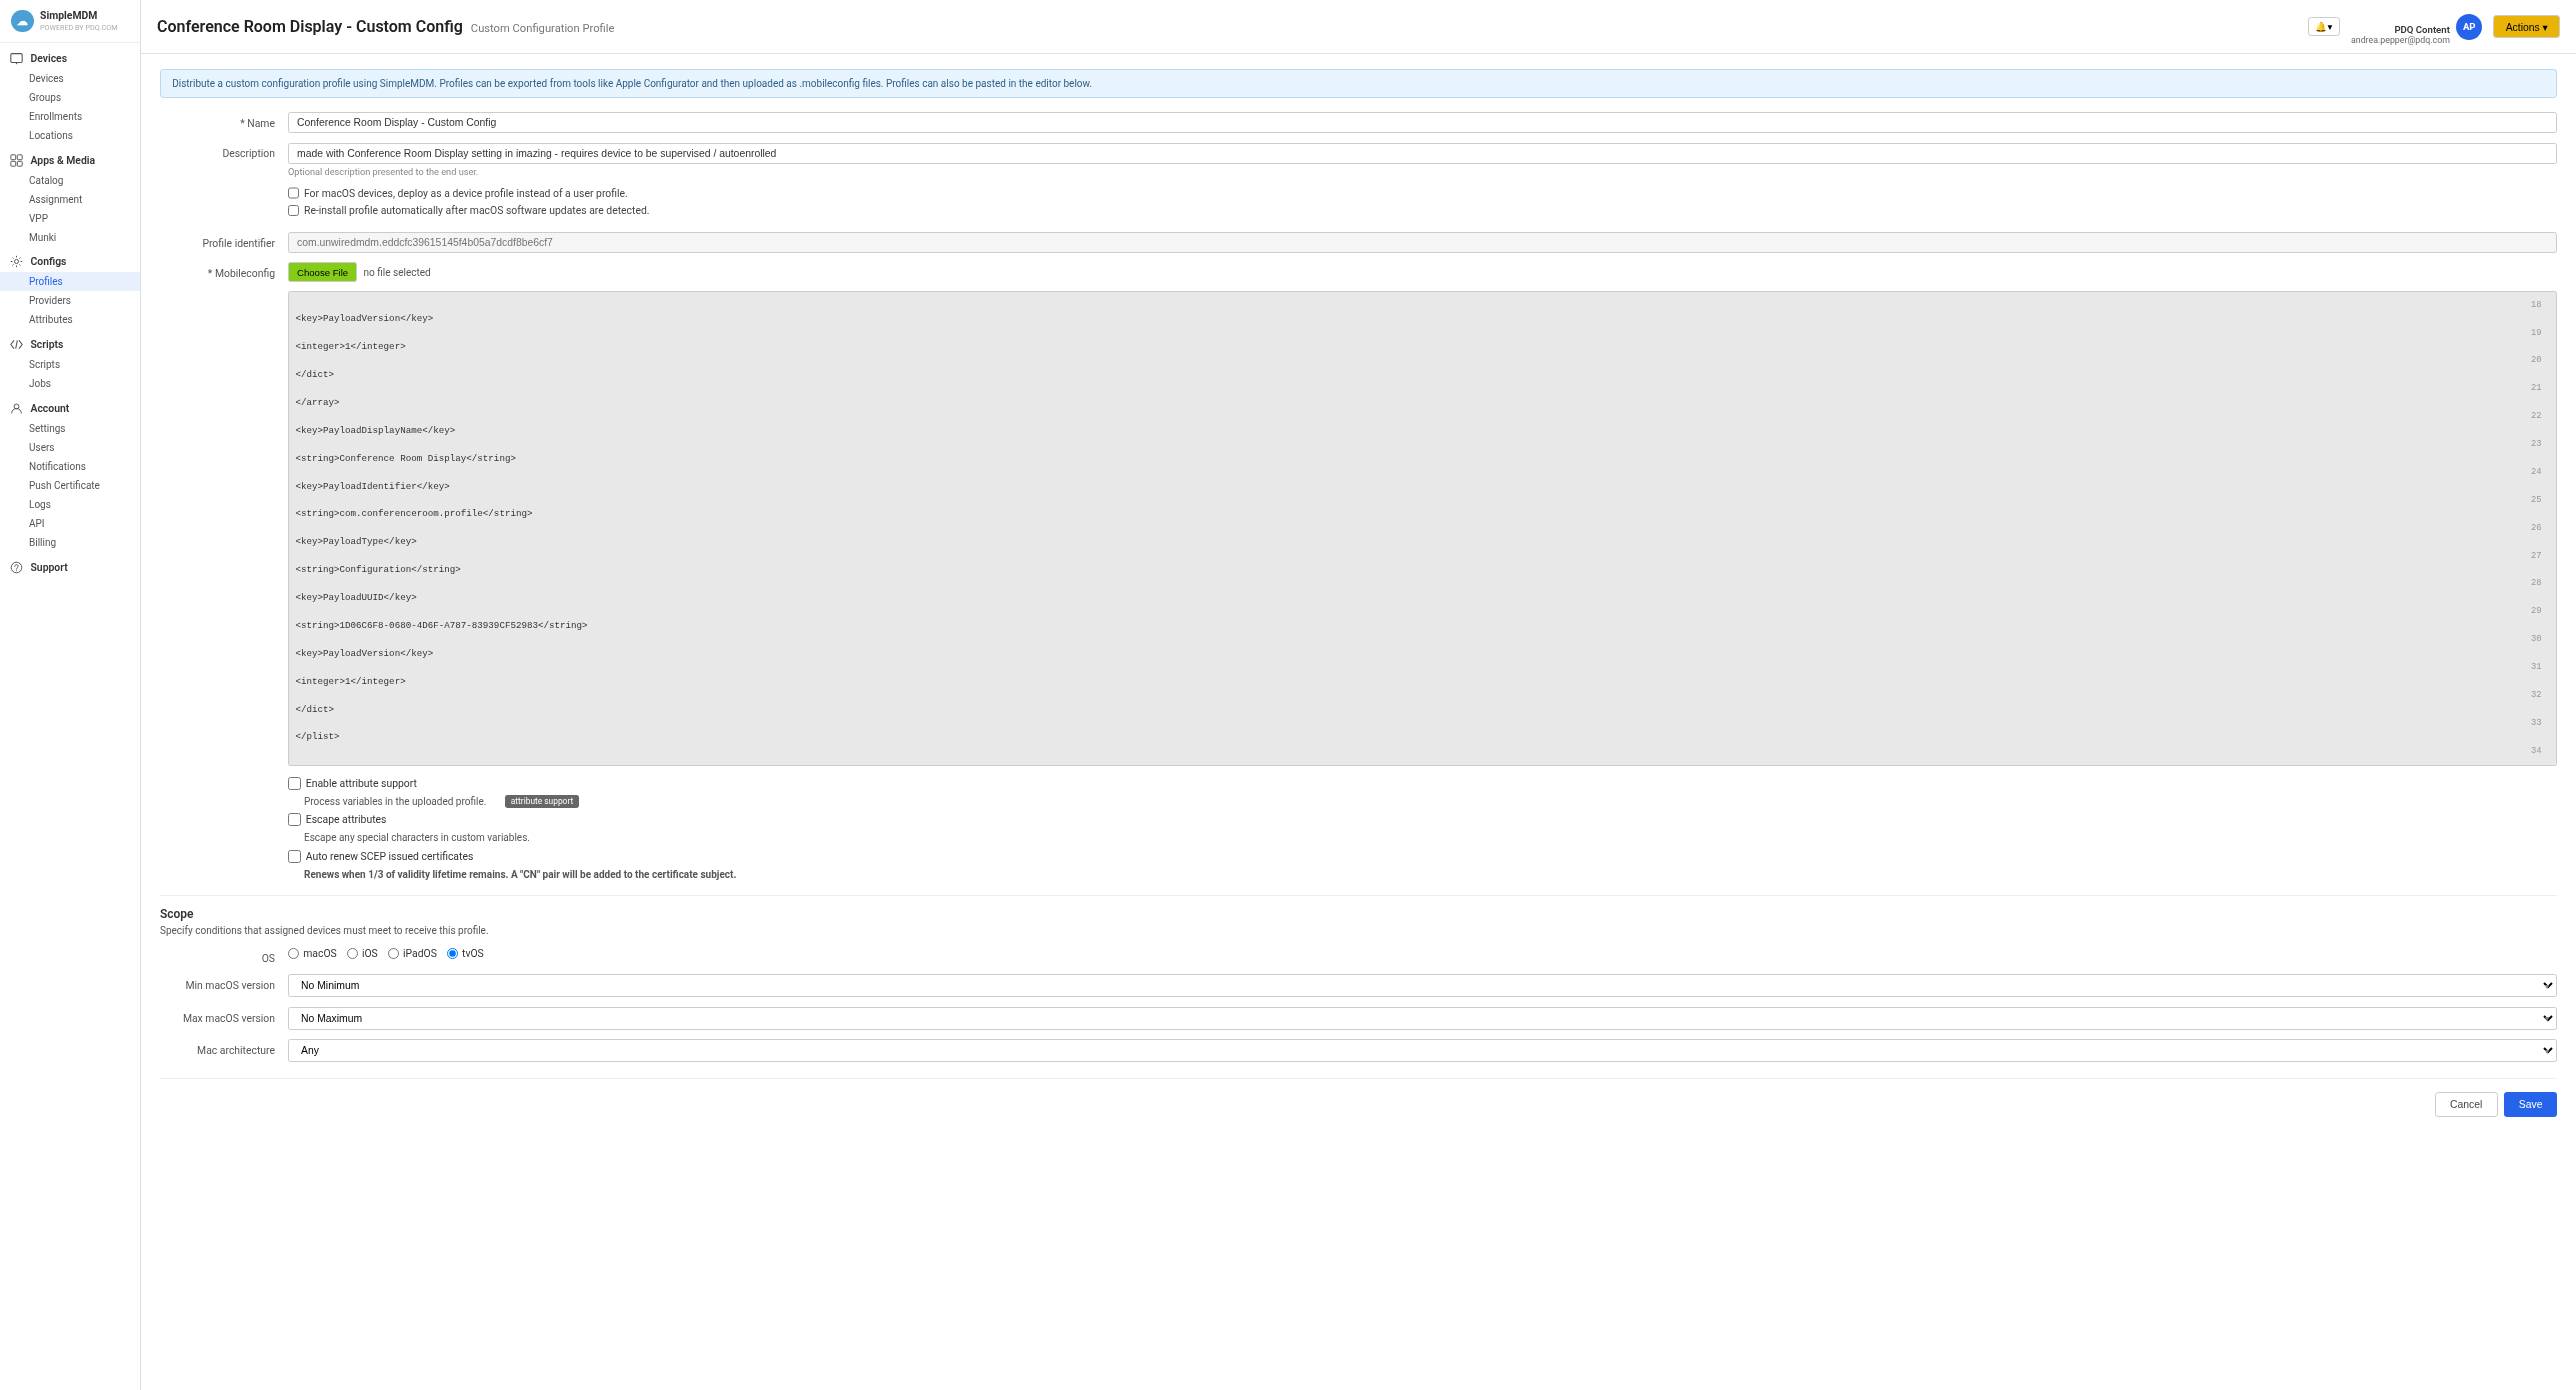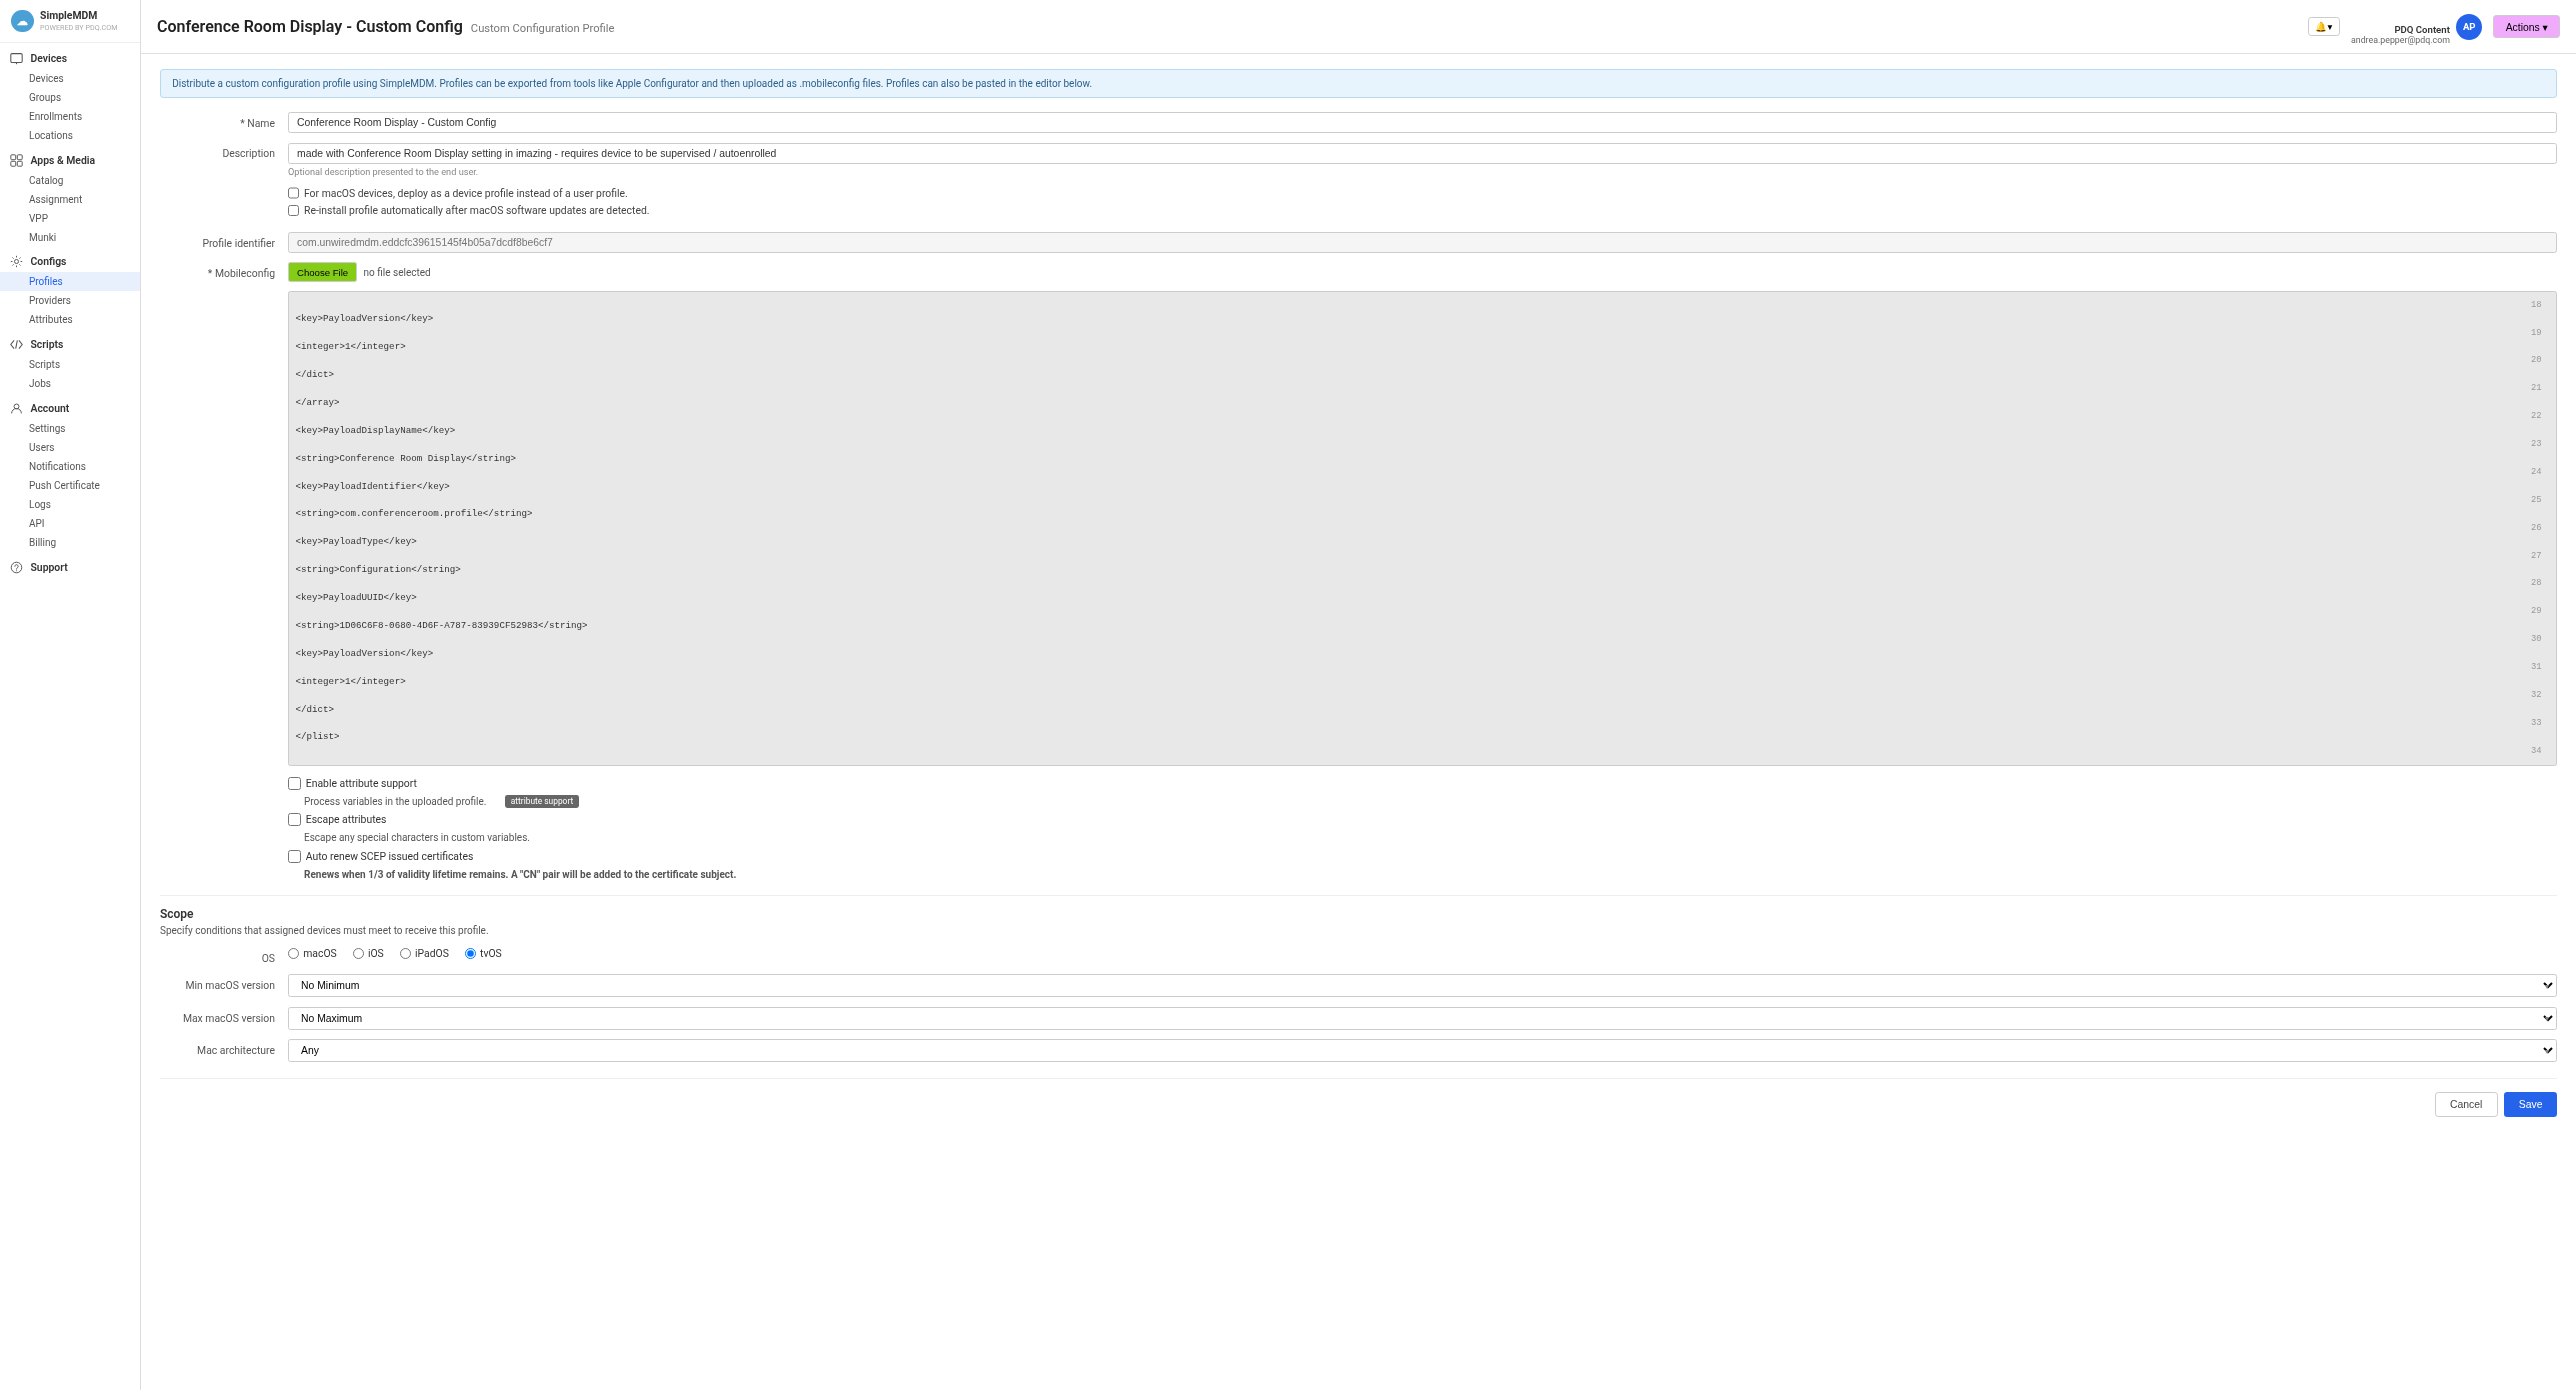--- a/index.html
+++ b/index.html
@@ -72,21 +72,21 @@
       justify-content: space-between;
       padding: 8px 16px;
       border-bottom: 0.8px solid #e0e0e0;
       background: #fff;
     }
     .page-title-area { display: flex; align-items: baseline; gap: 8px; }
     .page-title { font-size: 16px; font-weight: 600; color: #222; }
     .page-subtitle { font-size: 11.2px; color: #777; }
     .actions-btn {
       border: 0.8px solid #ccc;
-      background: #f0abfc;
+      background: #eab308;
       padding: 4.8px 11.2px;
       border-radius: 3.2px;
       font-size: 10.4px;
       cursor: pointer;
       display: flex; align-items: center; gap: 3.2px;
     }
 
     
     .user-info {
       display: flex; align-items: center; gap: 6.4px;
@@ -211,21 +211,21 @@
       border-radius: 2.4px;
       margin-left: 4.8px;
     }
 
     
     .scope-section { margin-top: 14.5px; border-top: 0.8px solid #eee; padding-top: 11.2px; }
     .scope-title { font-size: 12px; font-weight: 600; color: #333; margin-bottom: 3.2px; }
     .scope-desc { font-size: 10px; color: #555; margin-bottom: 11.2px; }
 
     
-    .os-row { display: flex; align-items: center; gap: 16px; }
+    .os-row { display: flex; align-items: center; gap: 10px; }
     .radio-row { display: flex; align-items: center; gap: 4px; font-size: 10.4px; }
     .radio-row input[type=radio] { width: 11.2px; height: 11.2px; }
 
     
     .form-select {
       width: 100%;
       padding: 4px 8px;
       border: 0.8px solid #ccc;
       border-radius: 2.4px;
       font-size: 10.4px;

